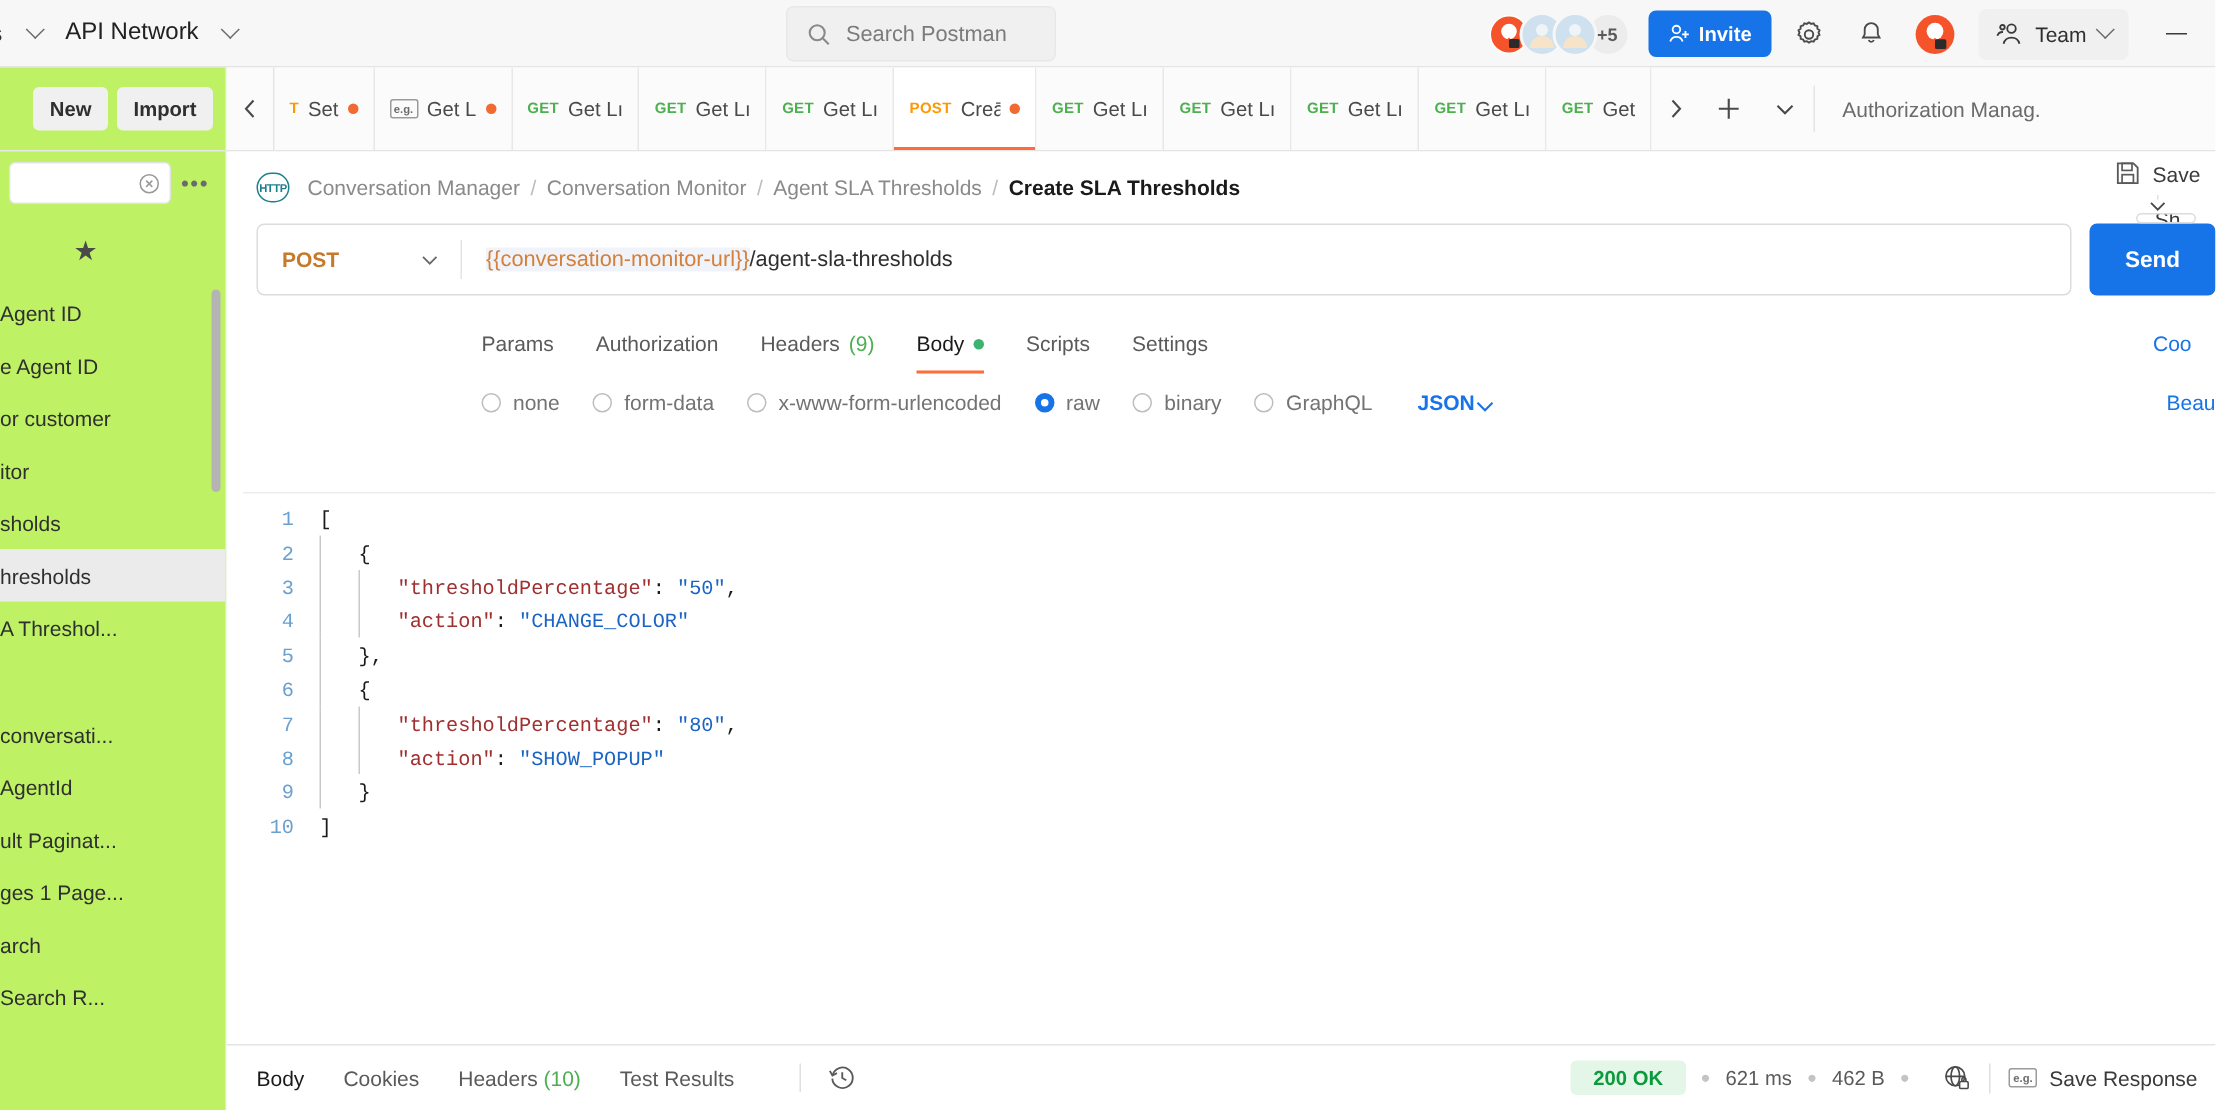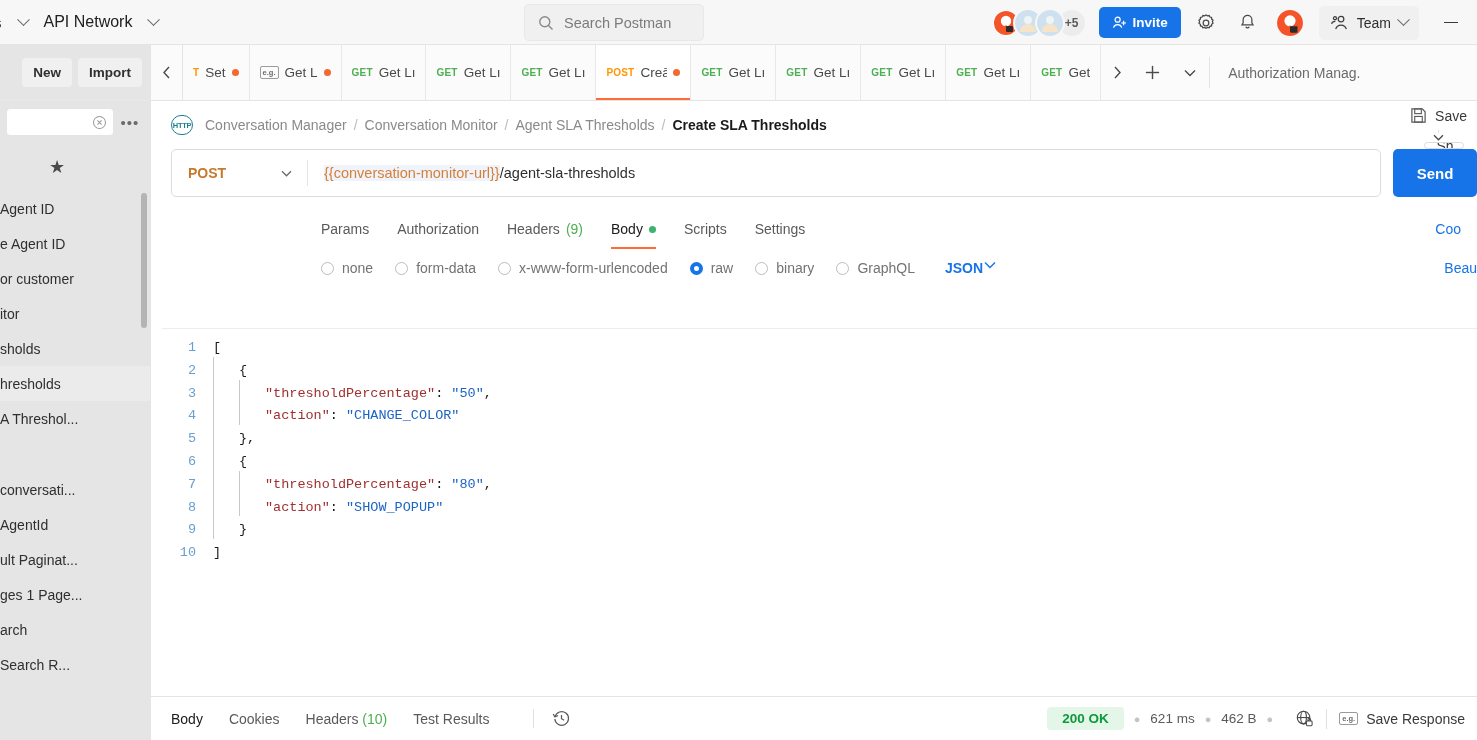--- a/index.html
+++ b/index.html
@@ -79,21 +79,21 @@
   }
   .win-min {
     width: 36px; height: 45px; display: flex; align-items: center;
     justify-content: center; cursor: pointer; margin-left: 14px;
   }
   .win-min i { display: block; width: 14px; height: 1.5px; background: #3a3a3a; }
 
   
   .sidebar {
     position: absolute; left: 0; top: 45px; width: 151px; height: 695px;
-    background: #e5e5e5; border-right: 1px solid #e4e4e4;
+    background: #bef264; border-right: 1px solid #e4e4e4;
   }
   .sb-actions {
     height: 56px; border-bottom: 1px solid #e8e8e8;
     display: flex; align-items: center; justify-content: flex-end;
     padding-right: 8px; gap: 6px;
   }
   .sb-btn {
     background: #f0f0f0; border: none; border-radius: 4px;
     padding: 7px 11px; font-size: 13.5px; font-weight: bold; color: #2f2f2f;
     cursor: pointer; font-family: "Liberation Sans", sans-serif;
@@ -257,21 +257,21 @@
   .radio-opt {
     display: flex; align-items: center; gap: 8px; cursor: pointer;
     font-size: 14px; color: #737373; margin-right: 22px;
   }
   .radio {
     width: 13px; height: 13px; border-radius: 50%;
     border: 1.4px solid #bdbdbd; flex: none; position: relative;
   }
   .radio.on { border-color: #1774e8; border-width: 4px; }
   .json-sel {
-    display: flex; align-items: flex-start; cursor: pointer;
+    display: flex; align-items: flex-end; cursor: pointer;
     font-size: 14px; font-weight: bold; color: #1774e8; margin-left: 8px;
   }
   .beautify-link {
     position: absolute; right: 0px; font-size: 14px; color: #1774e8; cursor: pointer;
     white-space: nowrap; overflow: hidden; max-width: 36px;
   }
 
   
   .editor {
     position: absolute; left: 11px; top: 227px;

